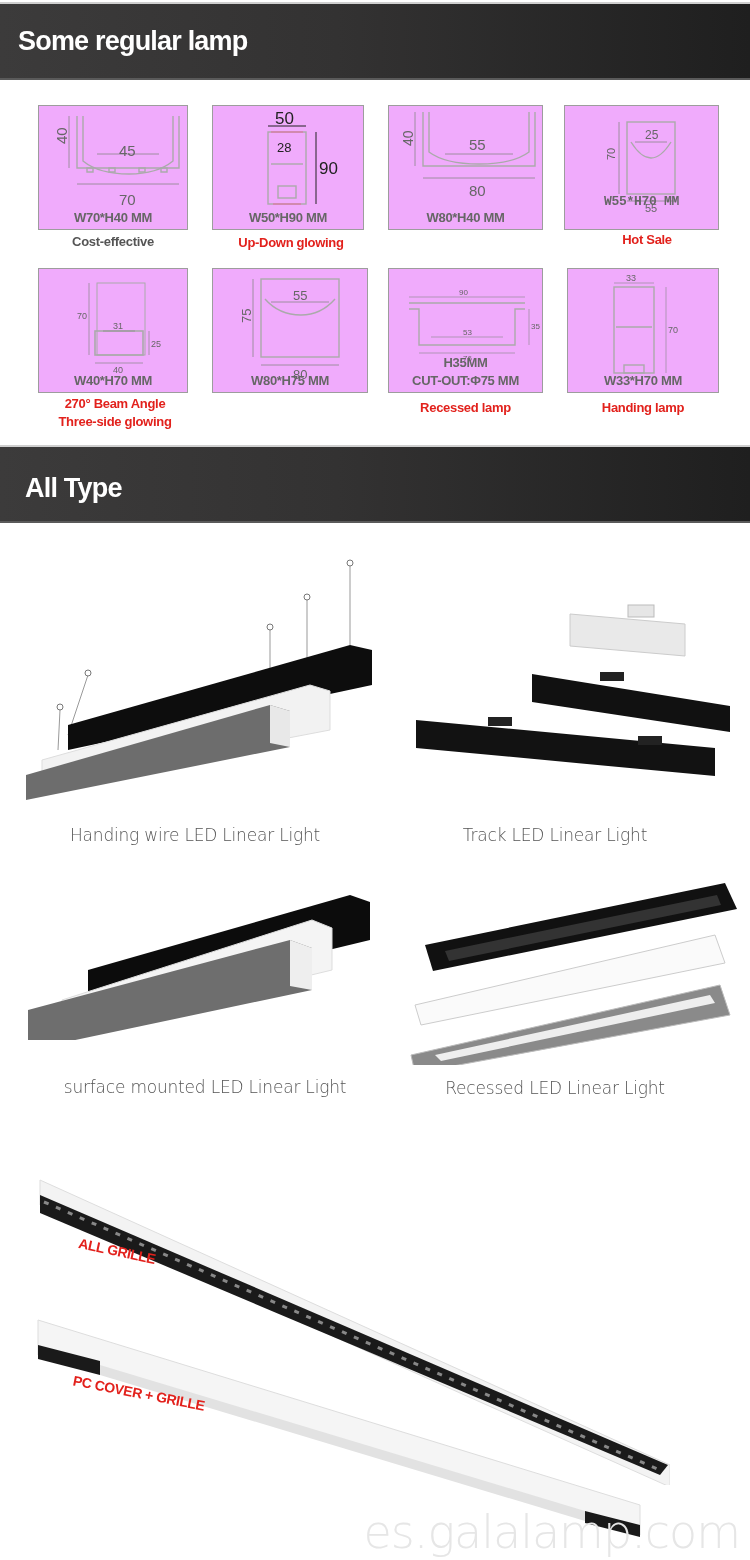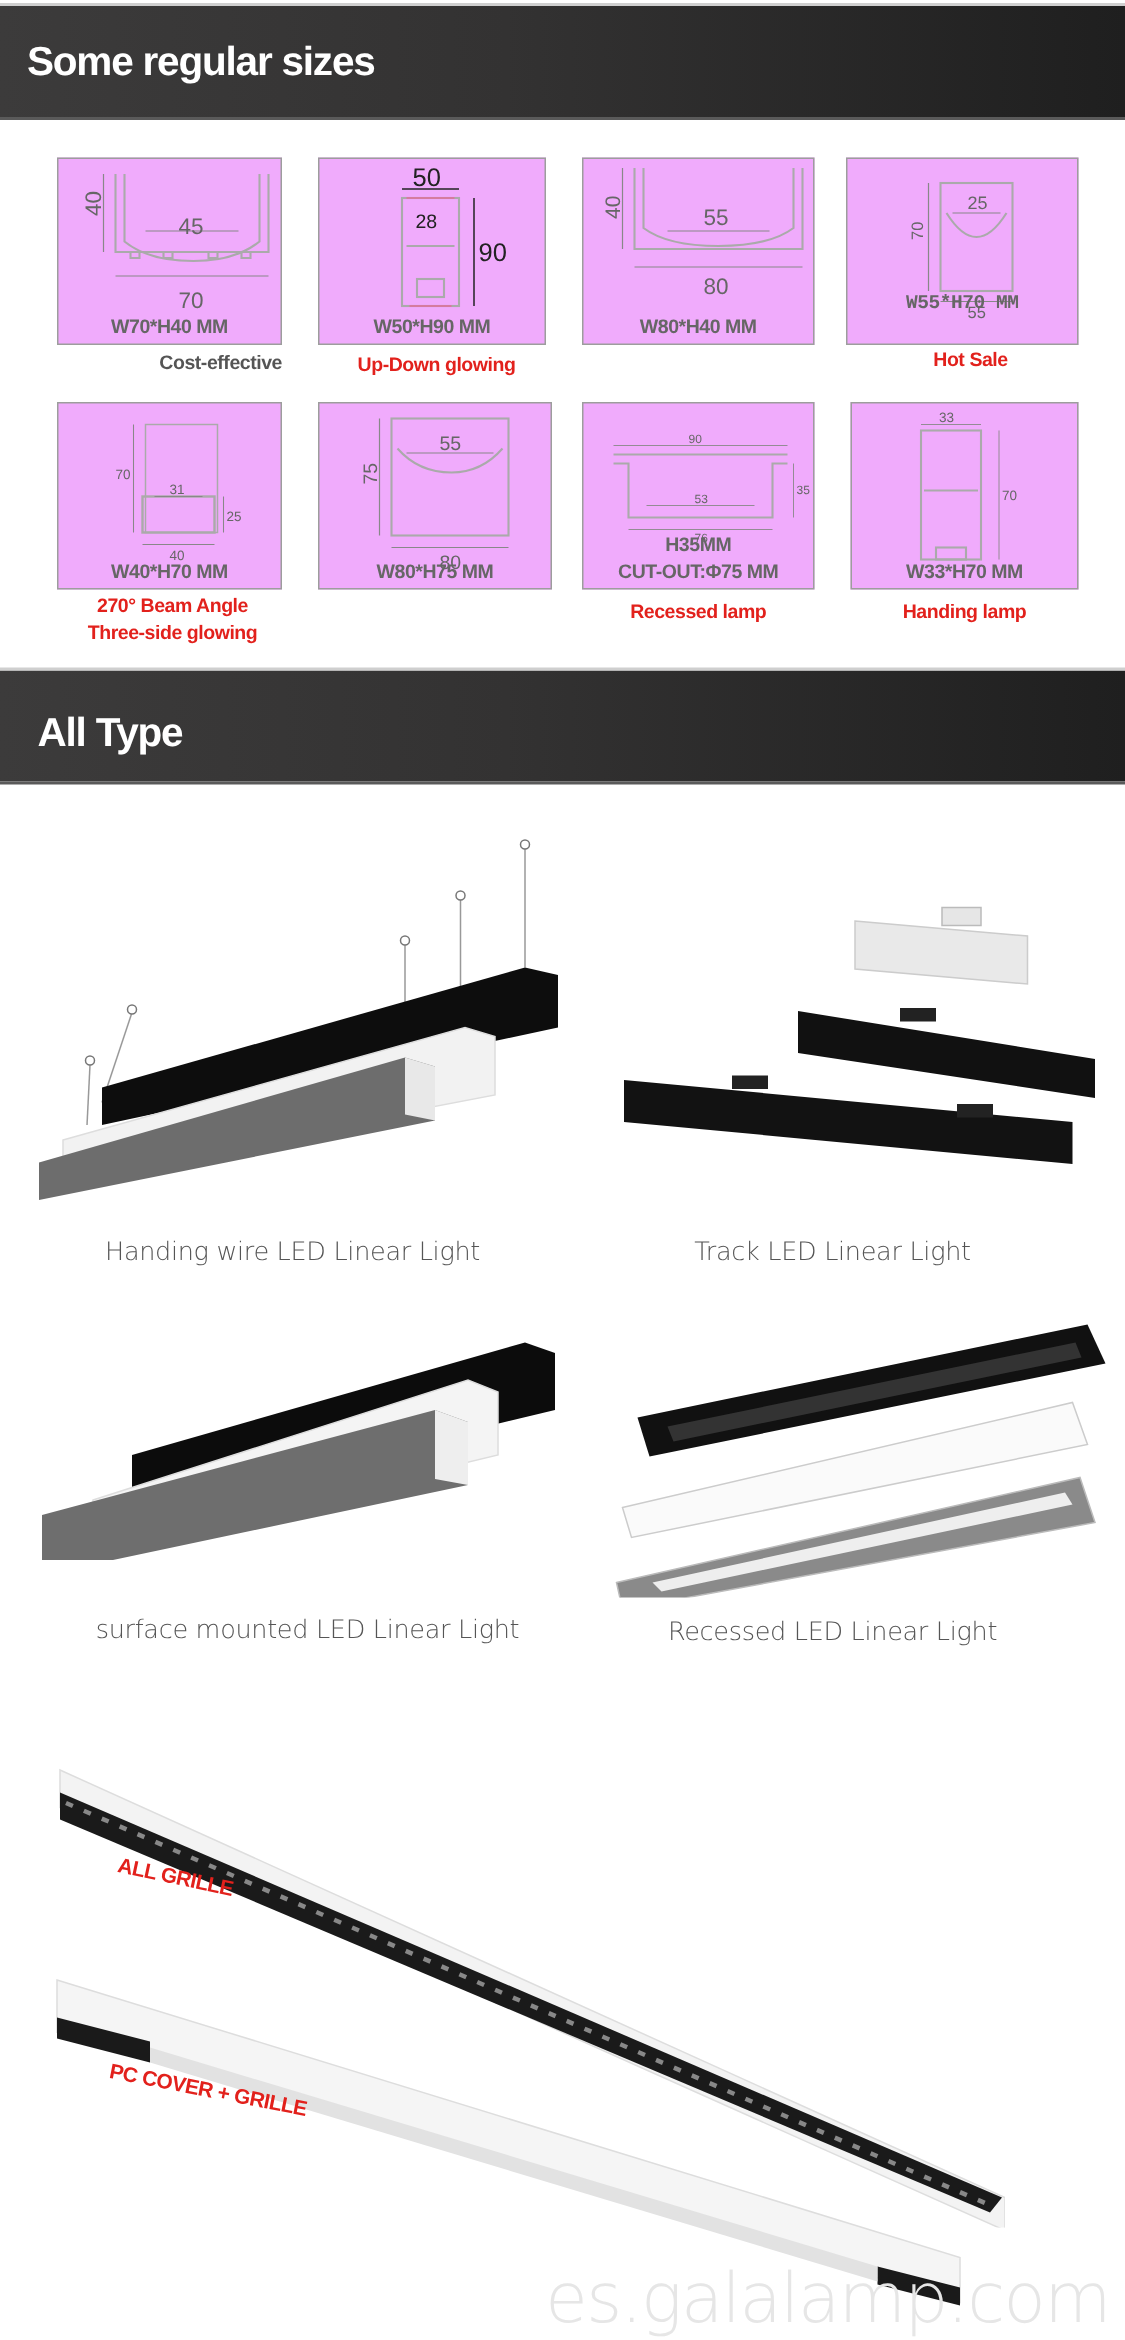--- a/index.html
+++ b/index.html
@@ -3,32 +3,32 @@
 <meta charset="utf-8">
 <style>
   * { box-sizing: border-box; margin: 0; padding: 0; }
   body { width: 750px; height: 1560px; background: #ffffff; font-family: "Liberation Sans", sans-serif; position: relative; overflow: hidden; }
   .banner { position: absolute; left: 0; width: 750px; height: 78px; background: linear-gradient(90deg, #3c3b3b 0%, #333232 45%, #1f1f1f 100%); border-top: 2px solid #cfcfcf; border-bottom: 2px solid #5a5a5a; }
   .banner-title { position: absolute; left: 18px; top: 22px; color: #ffffff; font-size: 27px; font-weight: bold; letter-spacing: -0.8px; font-family: "Liberation Sans", sans-serif; }
   .card { position: absolute; border: 1.5px solid #9d9d9d; background: #f0abfc; }
   .card svg { position: absolute; left: 0; top: 0; }
   .card-size { position: absolute; left: 0; right: 0; text-align: center; color: #666; font-weight: bold; font-size: 13px; font-family: "Liberation Sans", sans-serif; letter-spacing: -0.3px; }
   .card-note { position: absolute; text-align: center; font-weight: bold; font-size: 13px; letter-spacing: -0.3px; line-height: 18px; }
-  .note-gray { color: #555; text-align: right; }
+  .note-gray { color: #555; }
   .note-red { color: #e2211c; }
   .dim { font-family: "Liberation Sans", sans-serif; fill: #666; }
   .caption { position: absolute; text-align: center; color: #555; font-size: 17px; font-family: "DejaVu Sans", sans-serif; font-weight: 300; letter-spacing: -0.2px; }
   .red-label { position: absolute; color: #e2211c; font-weight: bold; font-size: 14px; font-family: "Liberation Sans", sans-serif; letter-spacing: -0.4px; }
   .watermark { position: absolute; right: 10px; top: 1505px; color: #e6e6e6; font-size: 46px; font-family: "DejaVu Sans", sans-serif; font-weight: 300; letter-spacing: -1px; margin-left: 31px; }
 </style>
 </head>
 <body>
 
 <div class="banner" style="top:2px;">
-  <div class="banner-title">Some regular sizes</div>
+  <div class="banner-title">Some regular lamp</div>
 </div>
 
 <div class="card" style="left:38px; top:105px; width:150px; height:125px;">
   <svg width="150" height="125">
     <g stroke="#aaa" fill="none" stroke-width="1.4">
       <path d="M38 10 V62 H140 V10"></path>
         <path d="M44 10 V55 Q60 68 90 68 Q118 68 134 55 V10"></path>
       <path d="M48 62 h6 v4 h-6z M70 62 h6 v4 h-6z M100 62 h6 v4 h-6z M122 62 h6 v4 h-6z"></path>
     </g>
     <g stroke="#888" stroke-width="0.8">

